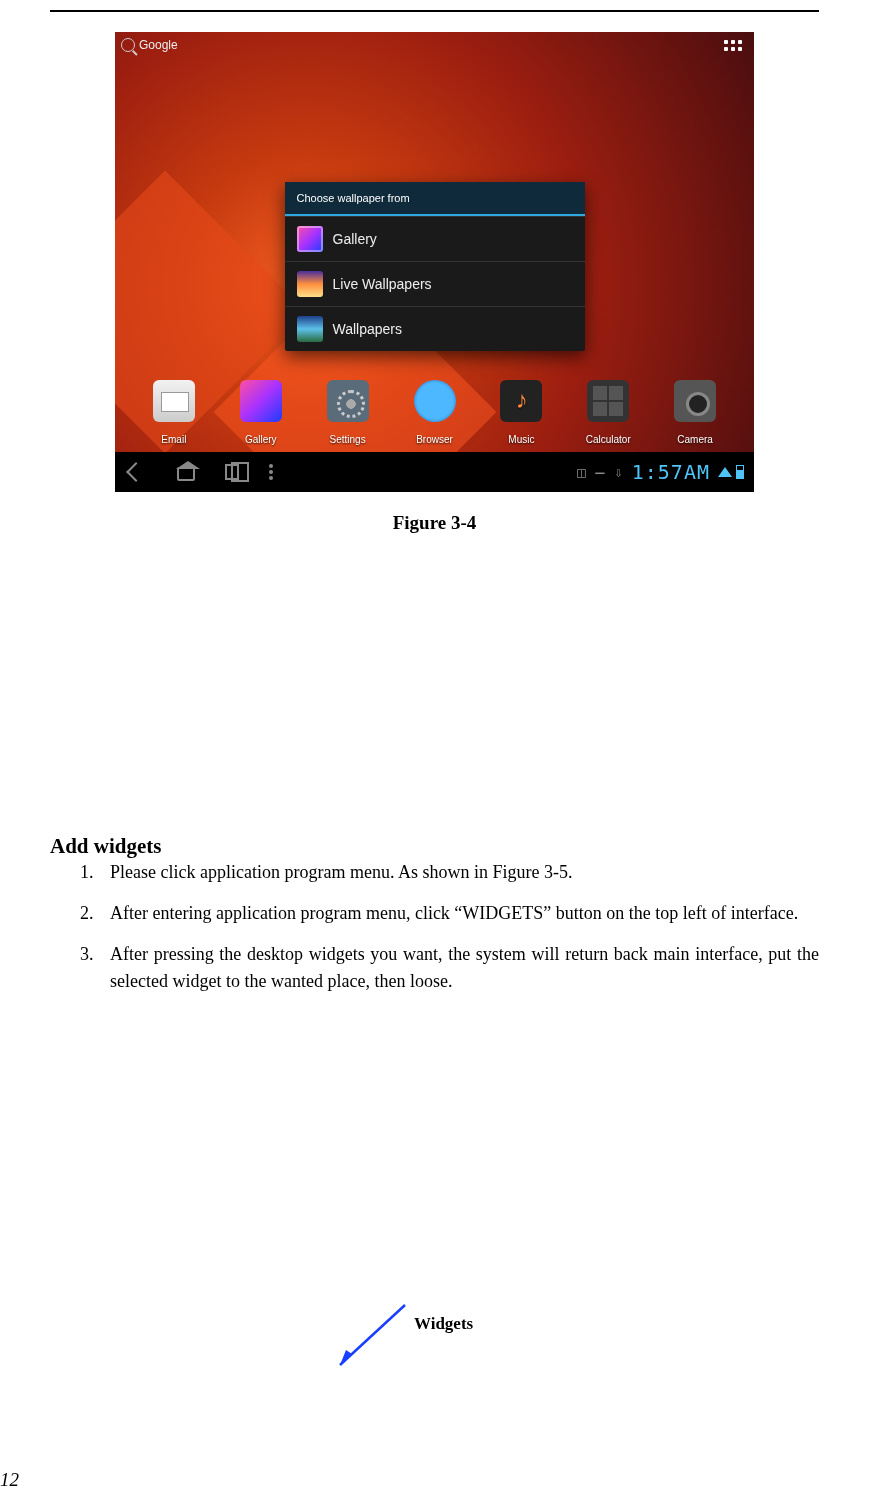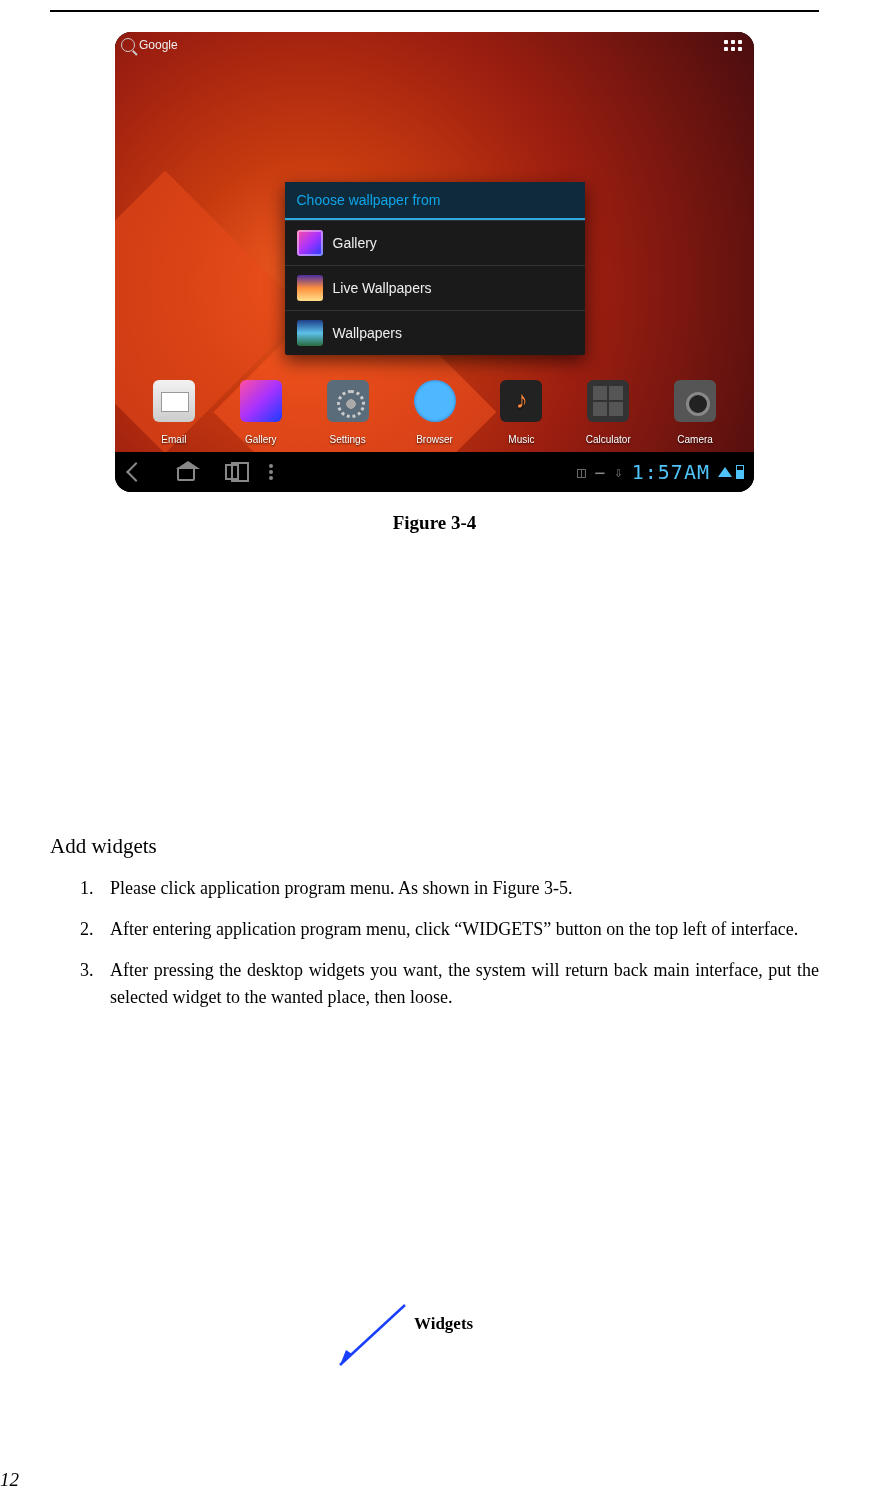--- a/index.html
+++ b/index.html
@@ -22,21 +22,20 @@
     margin-bottom: 20px;
   }
   
   .shot {
     width: 639px;
     height: 460px;
     margin: 0 auto 20px auto;
     background: #000;
     position: relative;
     overflow: hidden;
-    border-radius: 16px;
   }
   .shot-bg {
     position: absolute;
     top: 0; left: 0; right: 0; bottom: 40px;
     background: radial-gradient(circle at 30% 60%, #f45d22 0%, #c63a0f 25%, #9c1e10 55%, #4a0d0f 100%);
     overflow: hidden;
   }
   .shot-bg::before, .shot-bg::after {
     content: '';
     position: absolute;
@@ -87,22 +86,22 @@
     top: 150px; left: 50%;
     transform: translateX(-50%);
     width: 300px;
     background: #1a1a1a;
     border-radius: 2px;
     box-shadow: 0 6px 18px rgba(0,0,0,0.6);
     font-family: Arial, sans-serif;
   }
   .shot-dialog-title {
     background: #0f2a3a;
-    color: #0ea5e9;
-    font-size: 14px;
+    color: #ffffff;
+    font-size: 11px;
     padding: 10px 12px;
     border-bottom: 2px solid #2fa8df;
   }
   .shot-dialog-item {
     display: flex;
     align-items: center;
     gap: 10px;
     padding: 9px 12px;
     color: #eee;
     font-size: 14px;
@@ -213,24 +212,24 @@
   .nav-batt { width:8px; height:14px; border:1px solid #4fc3f7; position:relative;}
   .nav-batt::after{content:'';position:absolute;bottom:0;left:0;right:0;height:70%;background:#4fc3f7;}
   
   .figure-caption {
     text-align: center;
     font-weight: bold;
     font-size: 19px;
     margin-top: 18px;
   }
   .section-title {
-    font-weight: normal;
+    font-weight: bold;
     font-size: 21px;
     margin-top: 300px;
-    margin-bottom: 16px;
+    margin-bottom: 0;
   }
   ol.steps {
     list-style: decimal;
     padding-left: 48px;
     font-size: 18px;
   }
   ol.steps li {
     padding-left: 12px;
     margin-bottom: 14px;
     line-height: 1.5;

